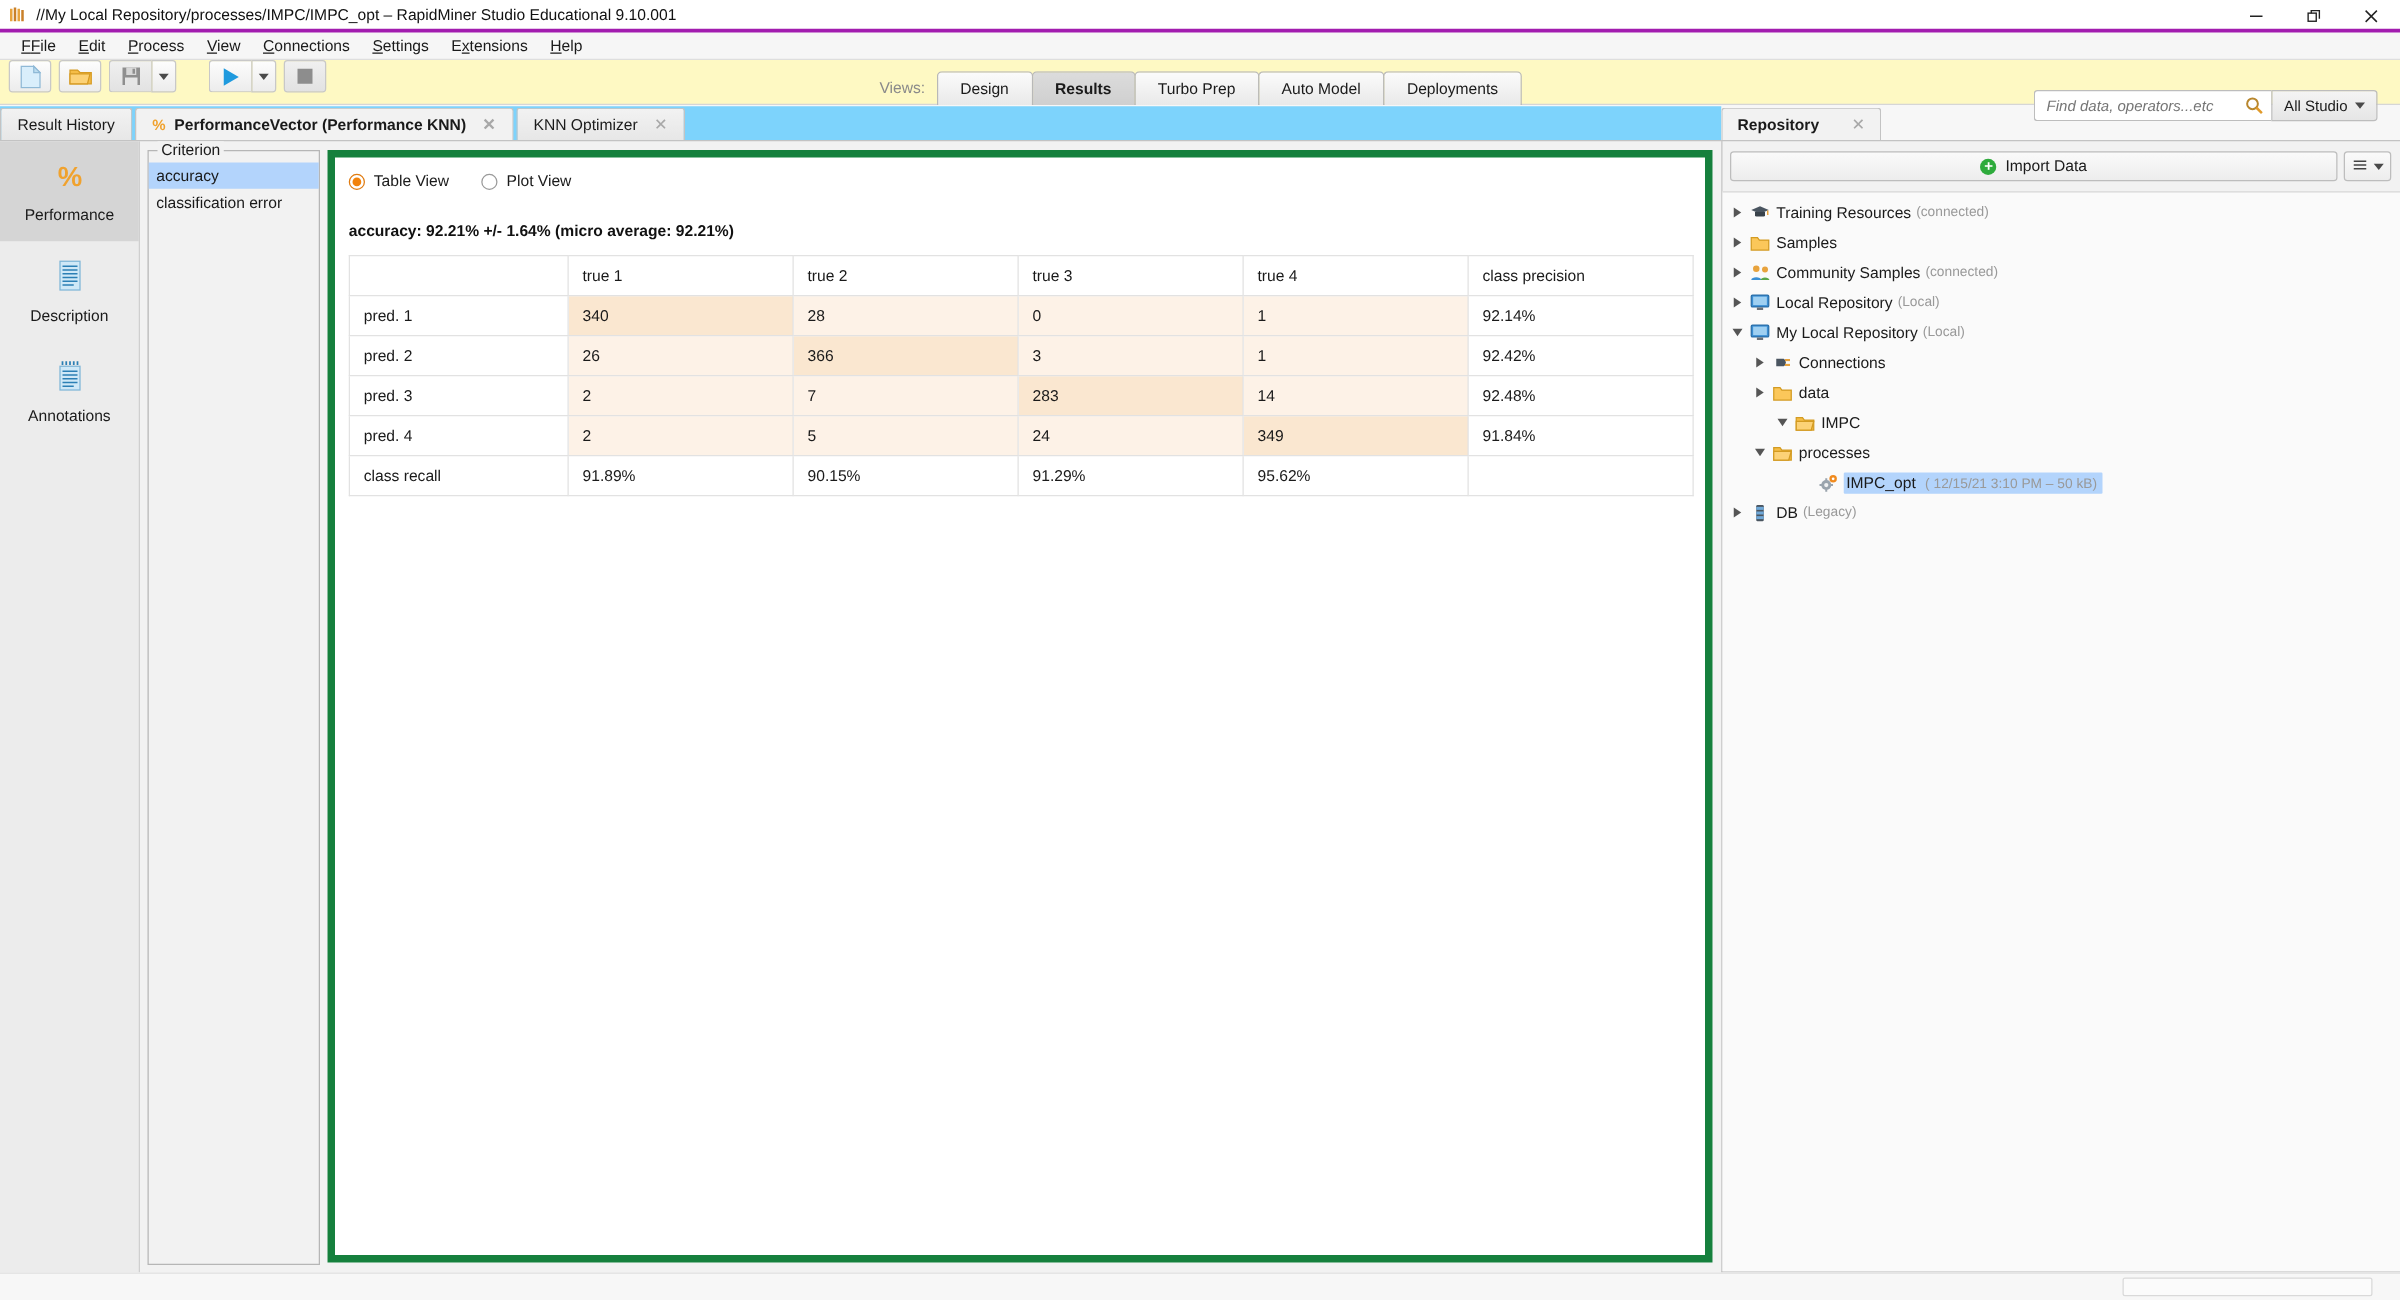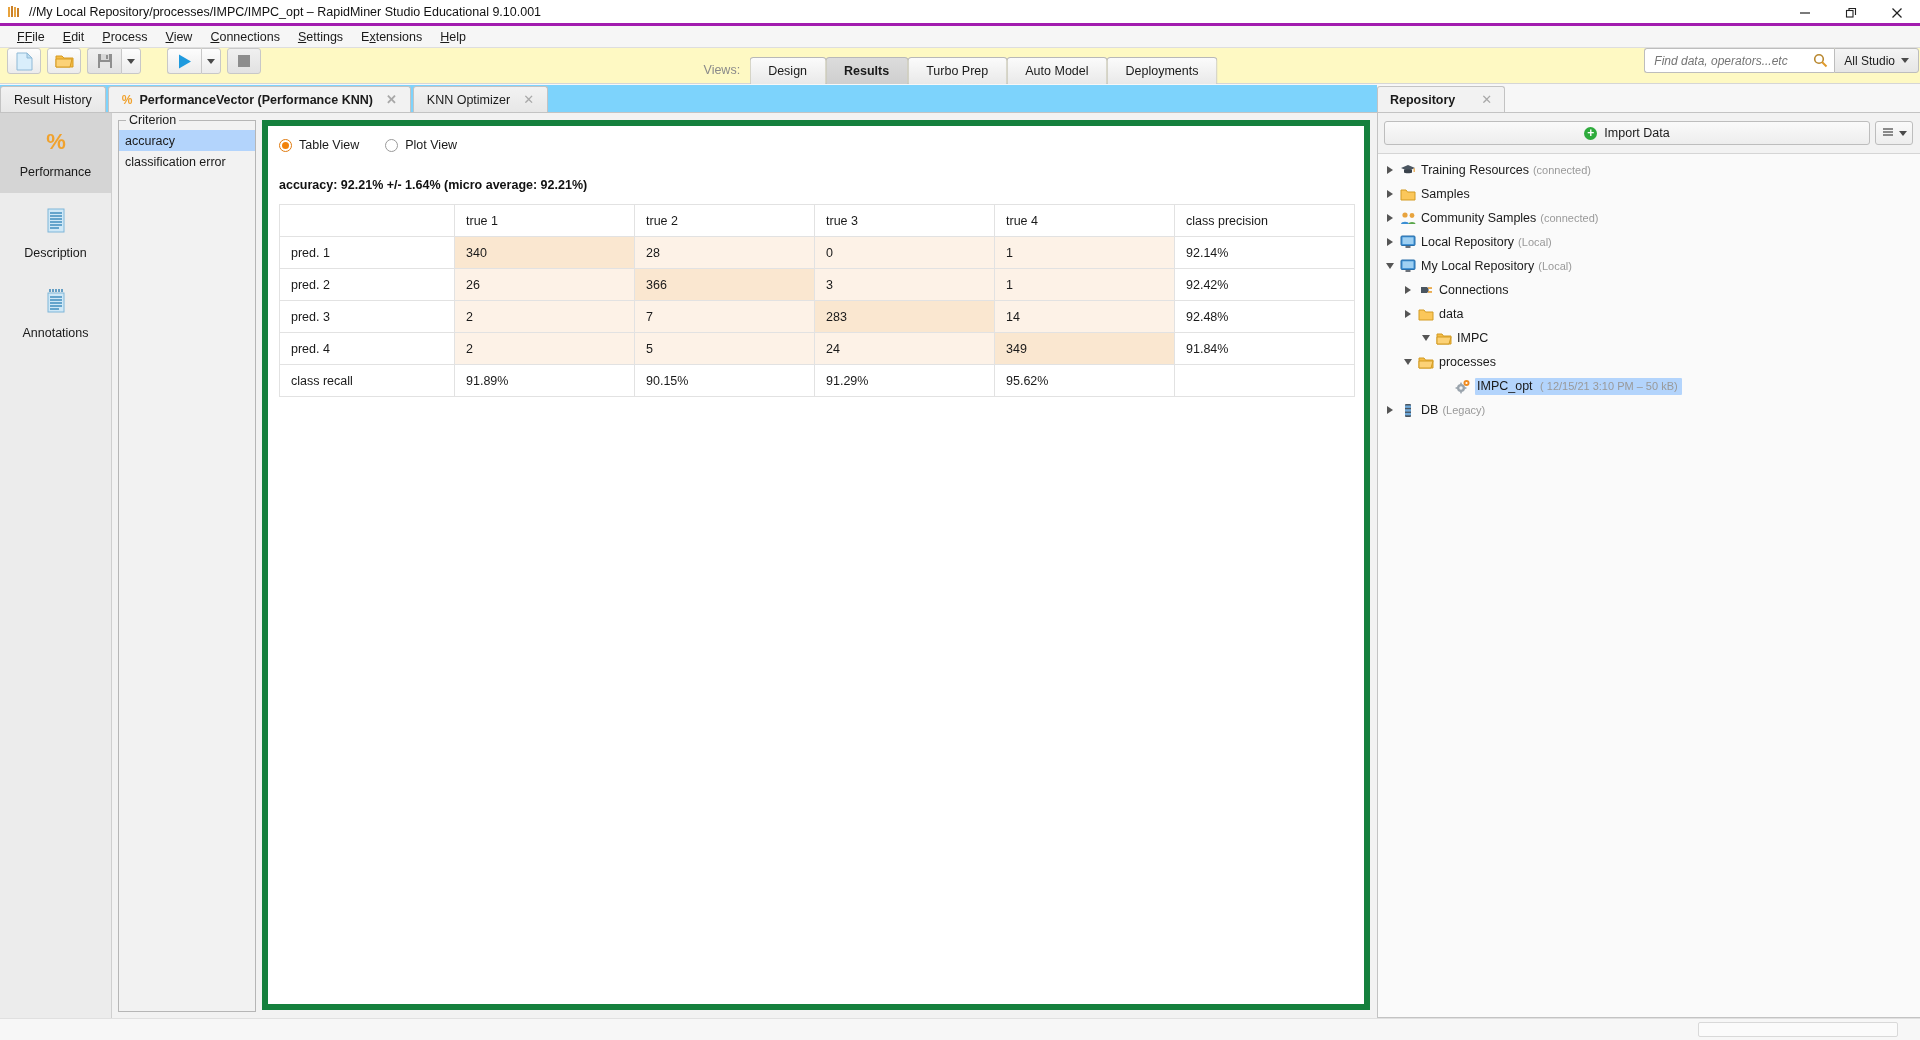--- a/index.html
+++ b/index.html
@@ -67,21 +67,21 @@
   .view-tab {
     height: 27px; padding: 0 18px; font-size: 12.5px; color: #1a1a1a;
     border: 1px solid #b8b8b8; border-bottom: none;
     background: linear-gradient(#fbfbfb,#e9e9e9);
     display: flex; align-items: center; justify-content: center;
     border-radius: 4px 4px 0 0; margin-right: -1px; margin-top: 32px;
   }
   .view-tab.active { background: linear-gradient(#dcdcdc,#cfcfcf); font-weight: bold; }
 
   
-  .search-wrap { position: absolute; right: 1px; display: flex; align-items: center; }
+  .search-wrap { position: absolute; right: 18px; display: flex; align-items: center; margin-top: 24px; }
   .search-box {
     width: 190px; height: 25px; border: 1px solid #bdbdbd; border-right: none;
     background: #fff; border-radius: 3px 0 0 3px;
     display: flex; align-items: center; padding: 0 6px 0 9px;
   }
   .search-box input {
     flex: 1; border: none; outline: none; font-size: 12px; font-style: italic;
     color: #8b8b8b; font-family: "Liberation Sans", sans-serif; background: transparent;
   }
   .studio-btn {

